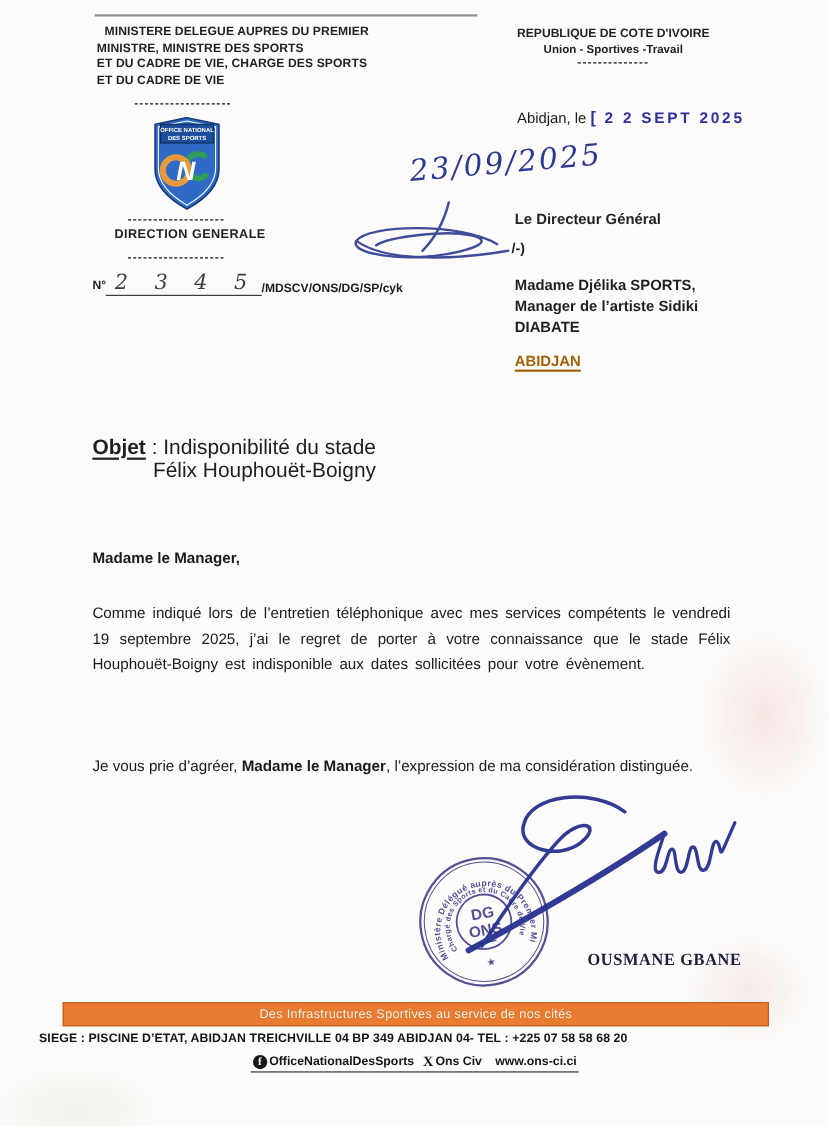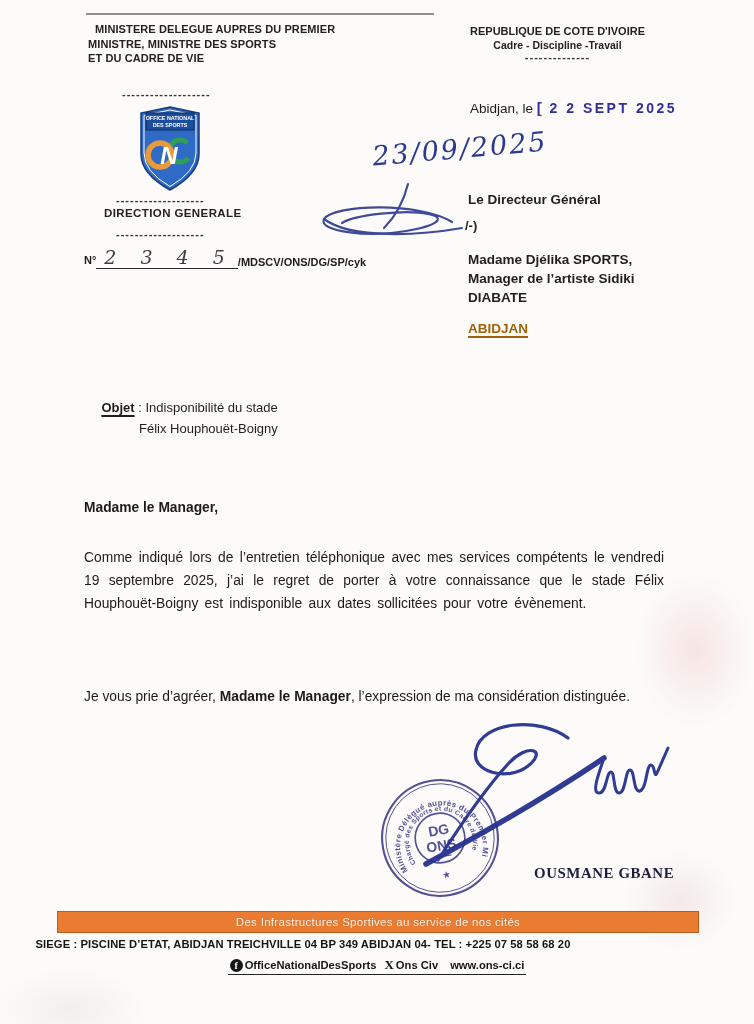--- a/index.html
+++ b/index.html
@@ -52,21 +52,21 @@
 
   .paraph{left:310px;top:182px;width:160px;height:72px;}
 
   .sender-title{left:468px;top:192px;font-size:13.5px;font-weight:bold;color:#222;}
   .sender-mark{left:465px;top:218px;font-size:13px;font-weight:bold;color:#222;}
 
   .addressee{left:468px;top:250px;font-size:13.5px;font-weight:bold;line-height:19px;color:#1f1f1f;}
   .addr-city{left:468px;top:321px;font-size:13.5px;font-weight:bold;text-decoration:underline;
     text-underline-offset:3px;text-decoration-thickness:1.5px;color:#a16207;}
 
-  .subject{left:84px;top:397px;font-size:13px;line-height:21px;color:#1f1f1f;text-align:right;}
+  .subject{left:84px;top:397px;font-size:19px;line-height:21px;color:#1f1f1f;}
   .subject .lbl{font-weight:bold;text-decoration:underline;text-underline-offset:3px;text-decoration-thickness:1.5px;}
   .subject .line2{padding-left:55px;}
 
   .salutation{left:84px;top:500px;font-size:13.8px;font-weight:bold;color:#1b1b1b;}
 
   .para1{left:84px;top:546px;width:580px;font-size:13.8px;line-height:23px;text-align:justify;
     word-spacing:2.5px;color:#1b1b1b;}
   .para2{left:84px;top:649px;width:580px;font-size:13.8px;line-height:23px;text-align:left;color:#1b1b1b;margin-top:36px;}
 
   .stamp-wrap{left:378px;top:776px;width:124px;height:124px;transform:rotate(-10deg);opacity:0.92;}
@@ -92,26 +92,27 @@
 <body>
 
 <div class="blotch blotch1"></div>
 <div class="blotch blotch2"></div>
 <div class="blotch blotch3"></div>
 <div class="abs edge-line"></div>
 
 <div class="abs hdr-left">
   <div class="l1">MINISTERE DELEGUE AUPRES DU PREMIER</div>
   <div>MINISTRE, MINISTRE DES SPORTS</div>
+  <div>ET DU CADRE DE VIE, CHARGE DES SPORTS</div>
   <div>ET DU CADRE DE VIE</div>
 </div>
 
 <div class="abs hdr-right">
   <div class="country">REPUBLIQUE DE COTE D'IVOIRE</div>
-  <div class="motto">Cadre - Discipline -Travail</div>
+  <div class="motto">Union - Sportives -Travail</div>
   <div class="dashes">--------------</div>
 </div>
 
 <div class="abs dashes sep-left-top">-------------------</div>
 
 <div class="abs logo-box">
   <svg width="64" height="86" viewBox="0 0 64 86">
     <path d="M32 1 L61 7 L61 48 Q61 68 32 84 Q3 68 3 48 L3 7 Z" fill="#2f6bc6" stroke="#173a78" stroke-width="1.5"></path>
     <path d="M32 4 L58 9.5 L58 47 Q58 65.5 32 80.5 Q6 65.5 6 47 L6 9.5 Z" fill="none" stroke="#ffffff" stroke-width="1"></path>
     <rect x="8" y="7" width="48" height="17" fill="#1d4e9e" stroke="#0c2a55" stroke-width="1"></rect>

